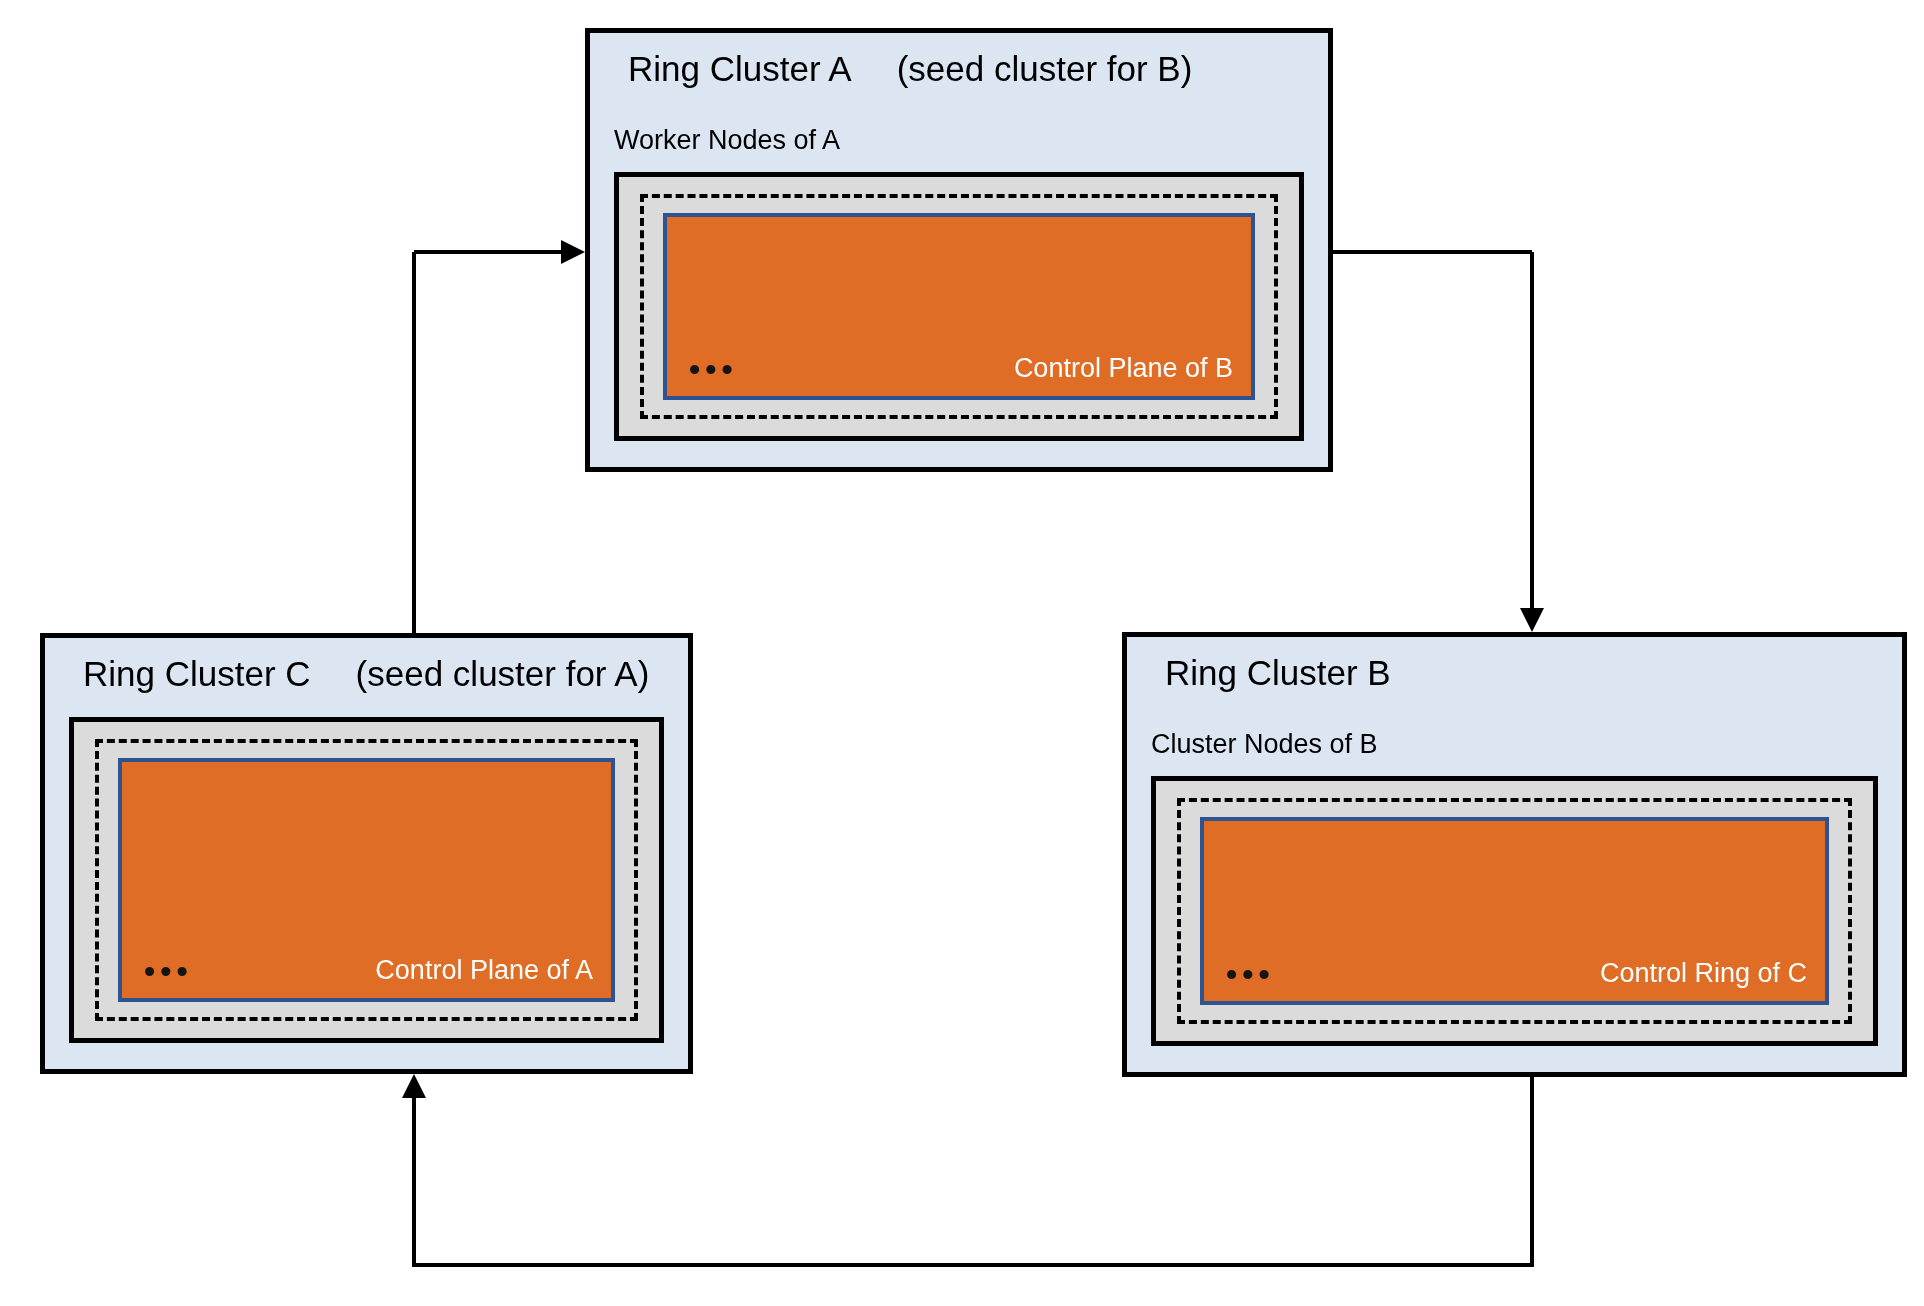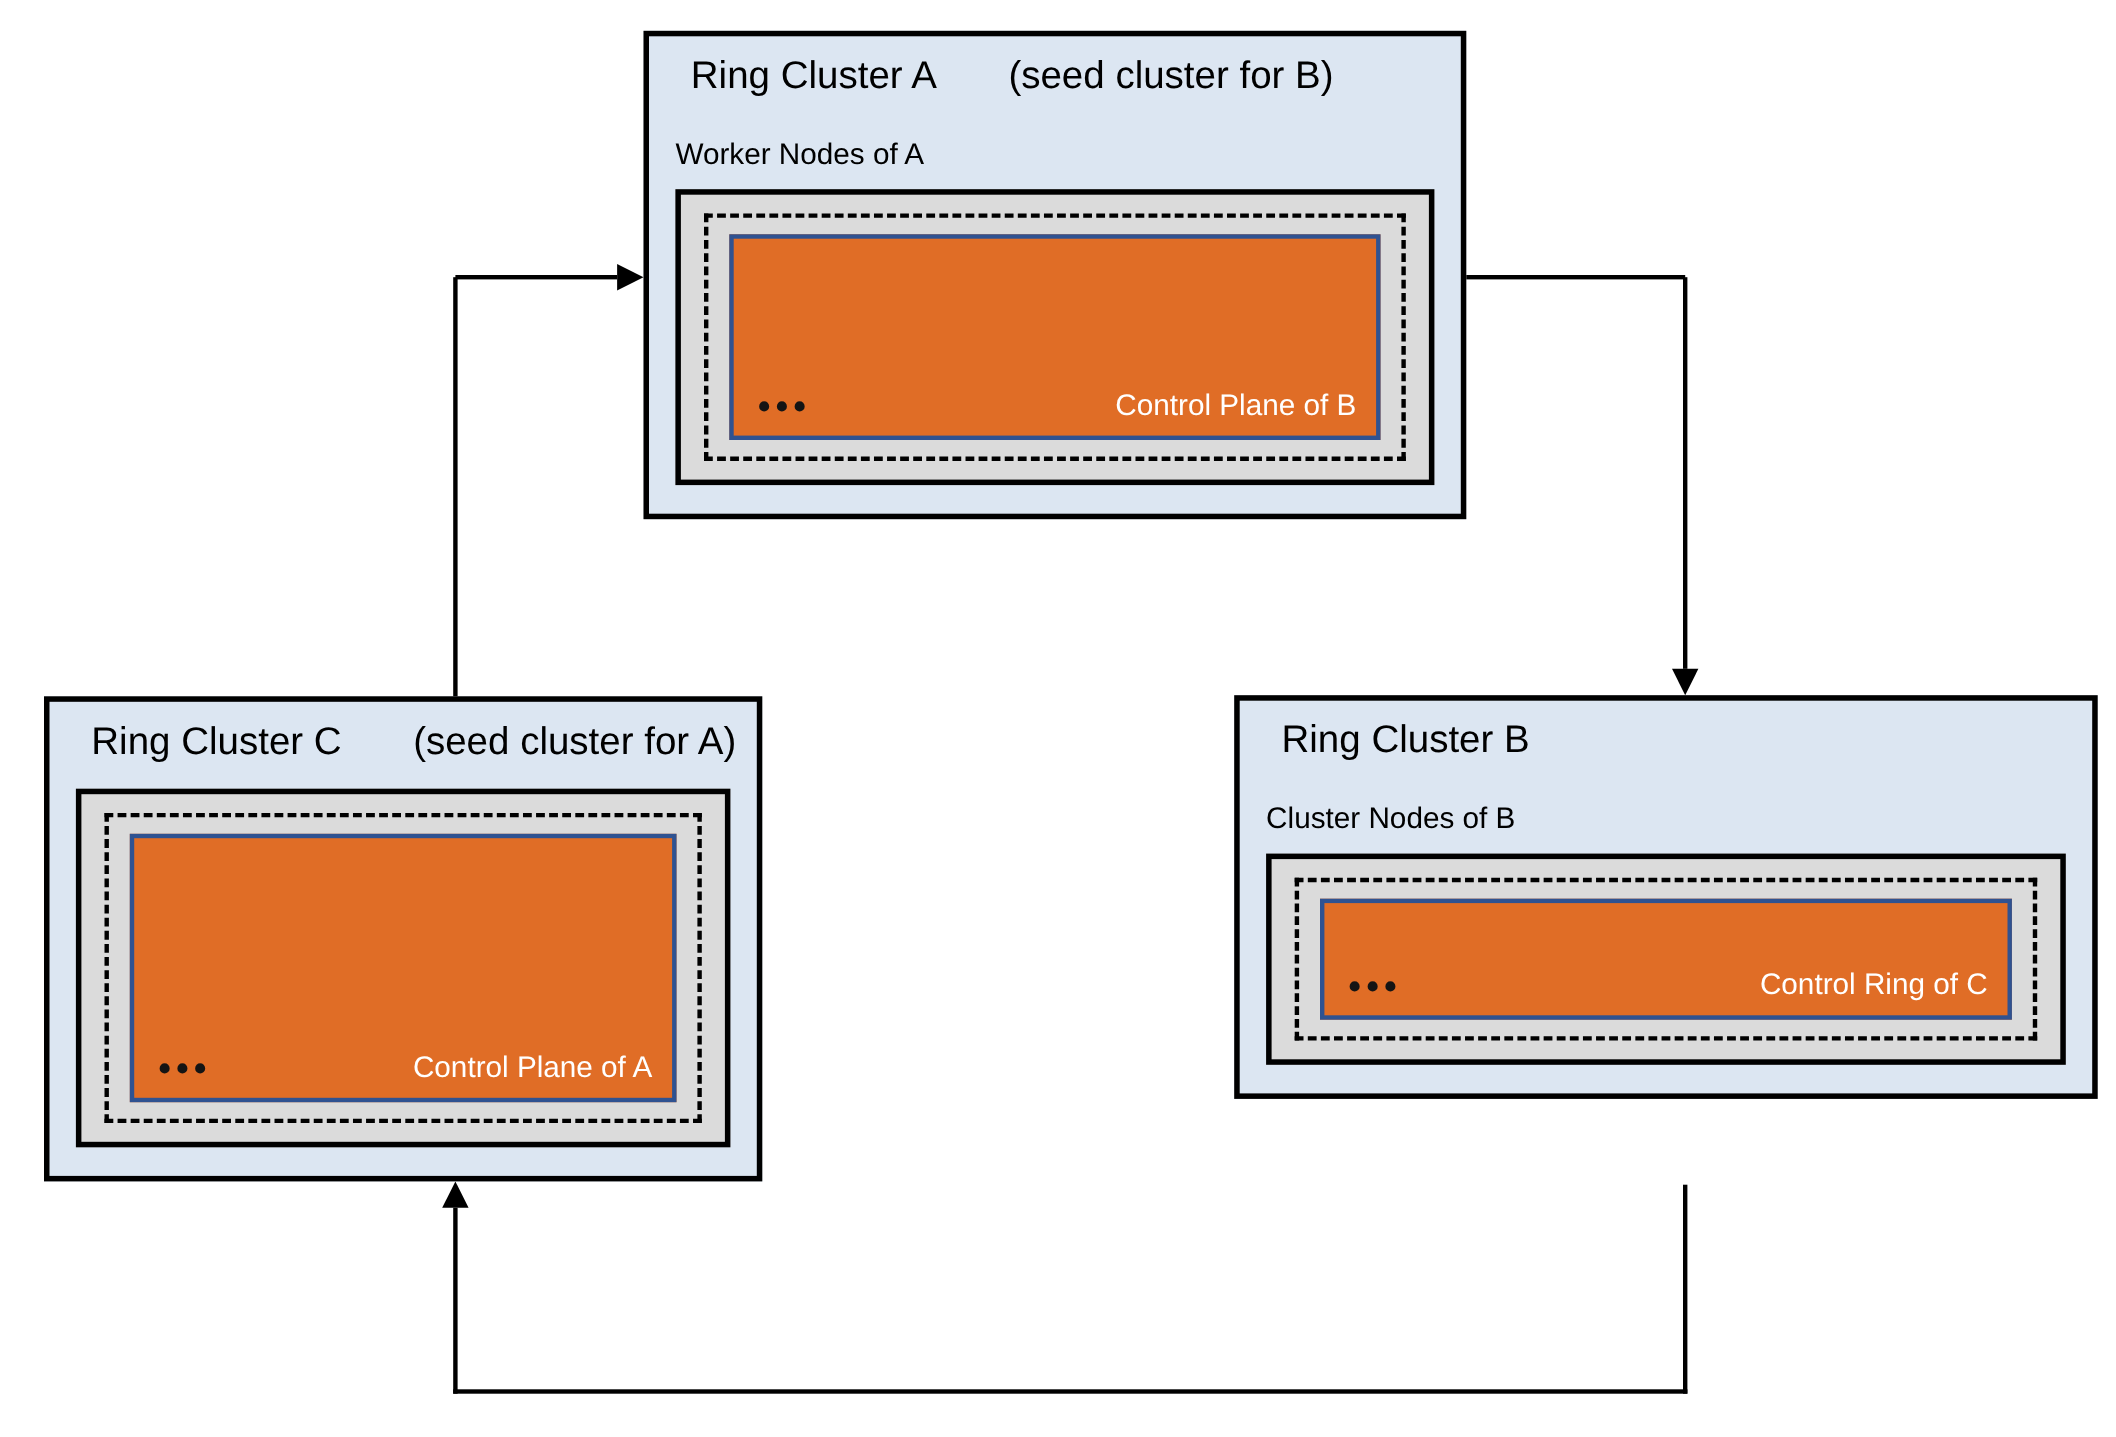--- a/index.html
+++ b/index.html
@@ -20,27 +20,27 @@
   .cluster {
     position: absolute;
     box-sizing: border-box;
     background: var(--cluster-bg, #dce6f2);
     border: 5px solid var(--outline, #000);
     display: flex;
     flex-direction: column;
     padding: 10px 24px 26px 24px;
   }
   .cluster-a { left: 585px; top: 28px;  width: 748px; height: 444px; }
-  .cluster-b { left: 1122px; top: 632px; width: 785px; height: 367px; }
+  .cluster-b { left: 1122px; top: 632px; width: 785px; height: 445px; }
   .cluster-c { left: 40px;  top: 633px; width: 653px; height: 441px; text-align: right; }
 
   .title-row {
     display: flex;
     align-items: baseline;
-    gap: 65px;
+    gap: 45px;
     padding-left: 14px;
     font-size: 35px;
     line-height: 1.5;
     color: #000;
     white-space: nowrap;
   }
   .worker-label {
     margin-top: 28px;
     font-size: 27px;
     font-weight: normal;

